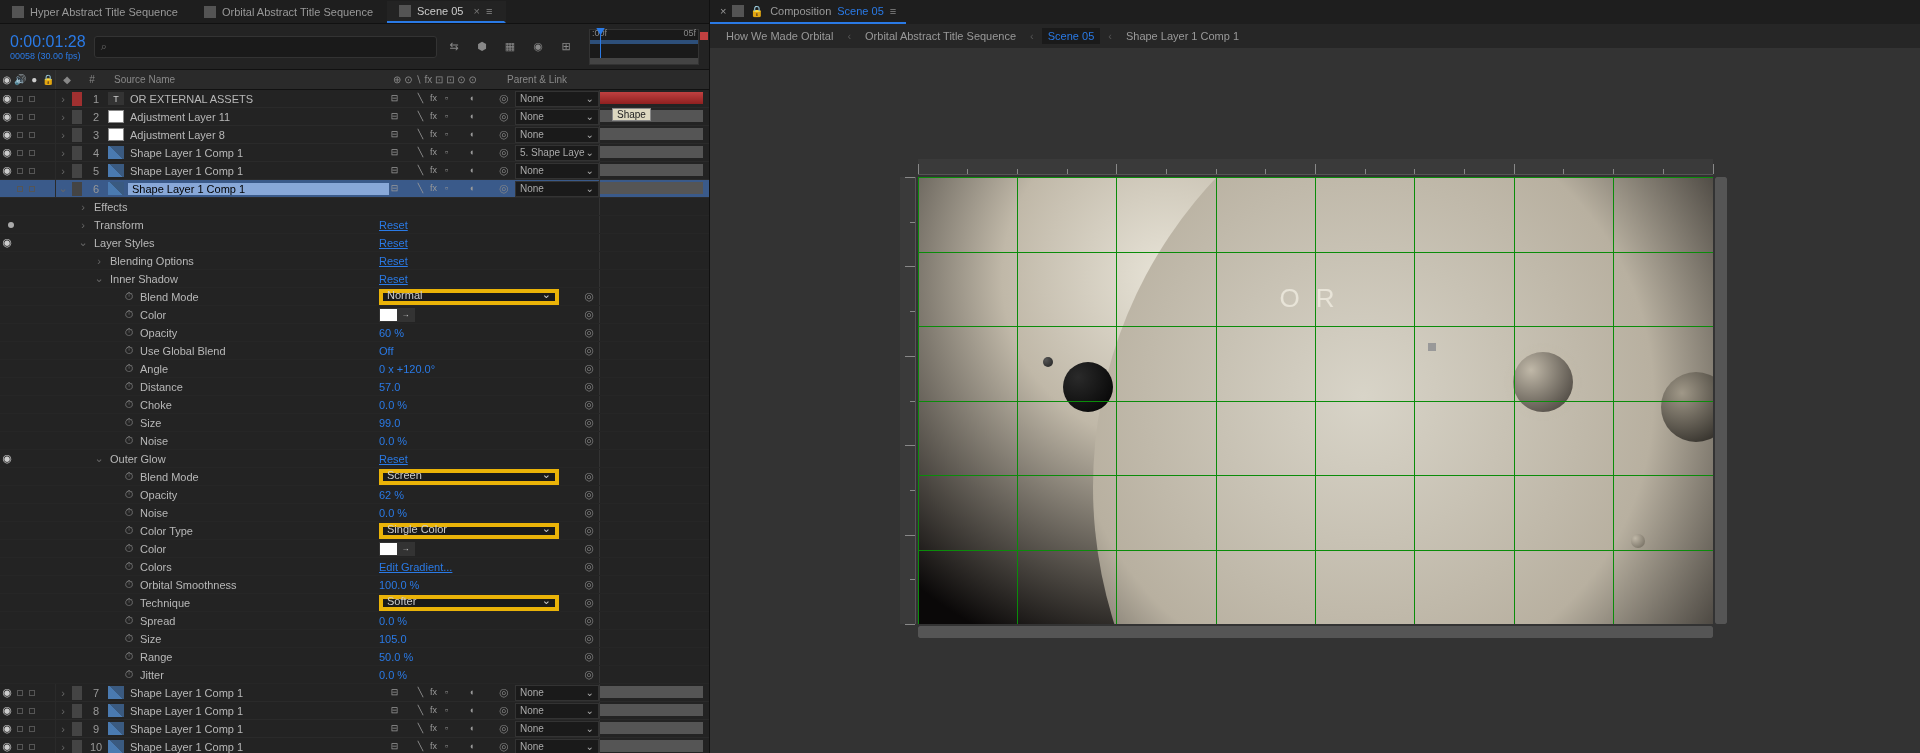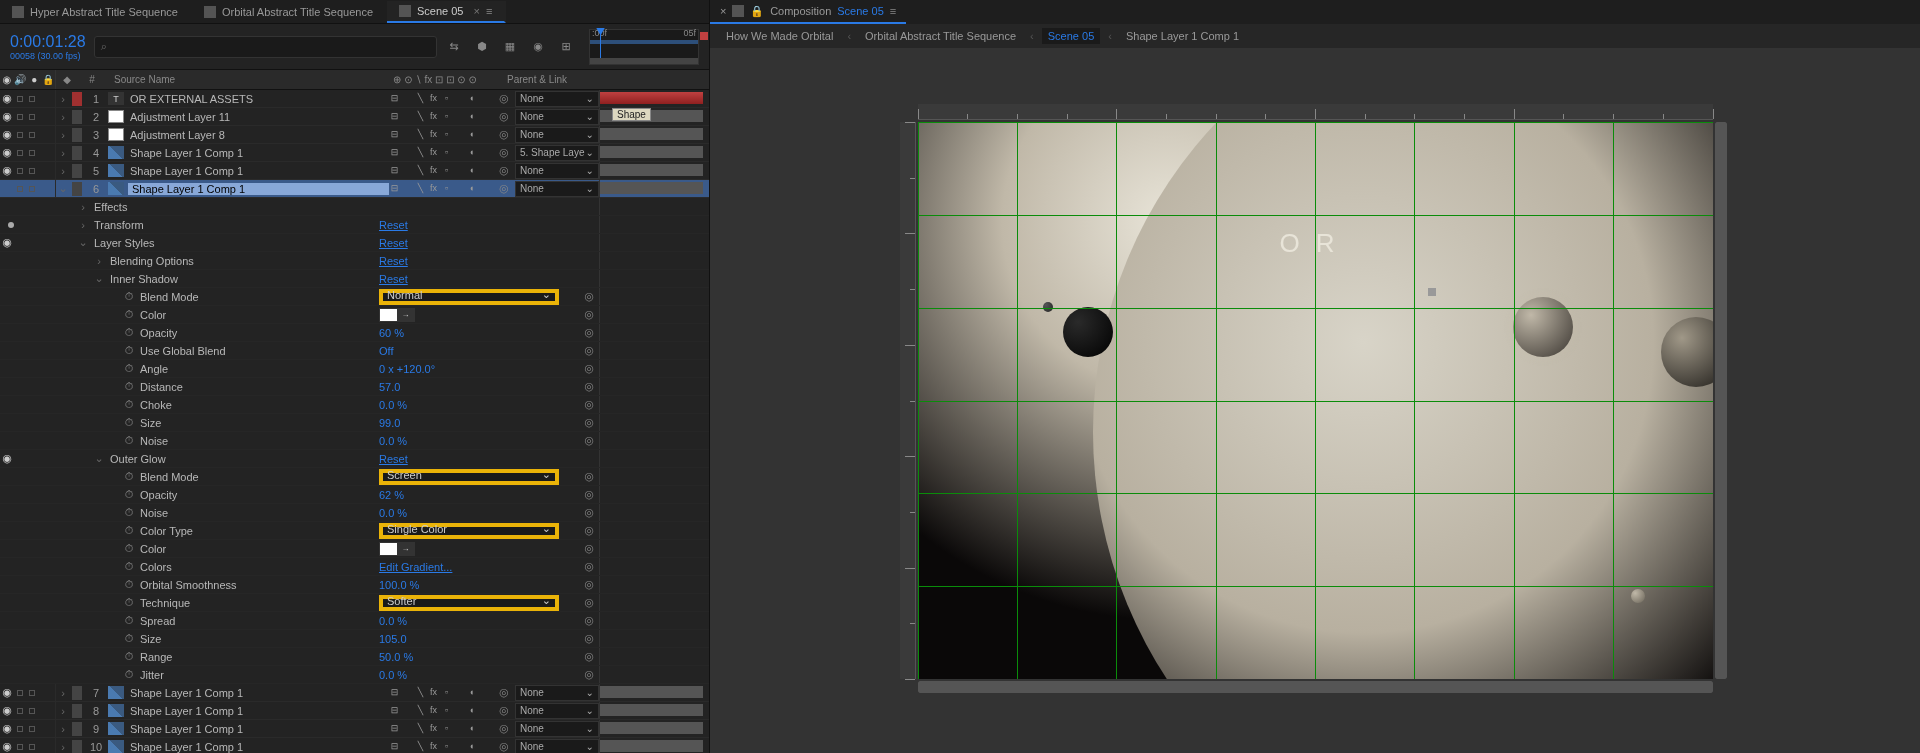--- a/index.html
+++ b/index.html
@@ -90,21 +90,21 @@
 .comp-tabs { display: flex; height: 24px; background: #1e1e1e; align-items: center; }
 .comp-tab { padding: 4px 10px; display: flex; align-items: center; gap: 6px; color: #999; border-bottom: 2px solid #2a7ae6; }
 .comp-title-link { color: #2a7ae6; }
 .lock-icon { color: #888; }
 .breadcrumb { display: flex; height: 24px; align-items: center; padding: 0 10px; gap: 8px; background: #262626; }
 .bc-item { color: #999; cursor: pointer; padding: 2px 6px; }
 .bc-item.active { color: #2a7ae6; background: #1a1a1a; }
 .bc-sep { color: #555; }
 
 .viewer { flex: 1; background: #333; position: relative; display: flex; align-items: center; justify-content: center; padding: 20px; }
-.canvas-wrap { position: relative; width: 795px; height: 557px; }
+.canvas-wrap { position: relative; width: 795px; height: 447px; }
 .canvas { width: 100%; height: 100%; background: #0a0808; position: relative; overflow: hidden; }
 .ruler-h { position: absolute; top: -18px; left: 0; right: 0; height: 16px; background: #3a3a3a; border-bottom: 1px solid #555; }
 .ruler-v { position: absolute; left: -18px; top: 0; bottom: 0; width: 16px; background: #3a3a3a; border-right: 1px solid #555; }
 .ruler-tick { position: absolute; background: #888; }
 .ruler-h .ruler-tick { width: 1px; height: 6px; bottom: 0; }
 .ruler-v .ruler-tick { height: 1px; width: 6px; right: 0; }
 
 .grid-overlay { position: absolute; inset: 0; pointer-events: none; }
 .grid-line-v { position: absolute; top: 0; bottom: 0; width: 1px; background: #0a8c0a; }
 .grid-line-h { position: absolute; left: 0; right: 0; height: 1px; background: #0a8c0a; }

